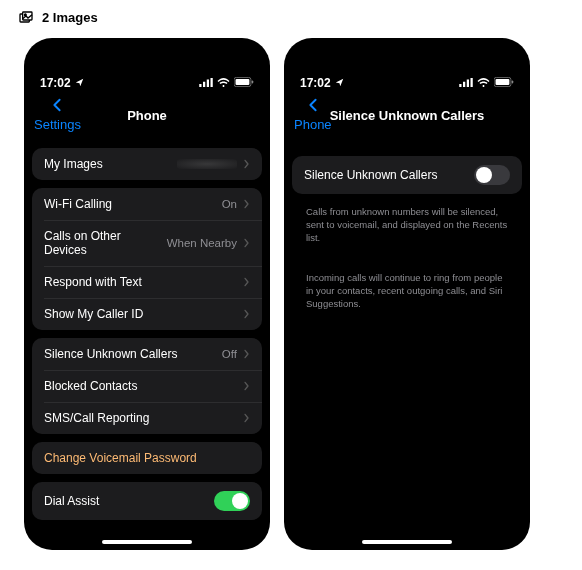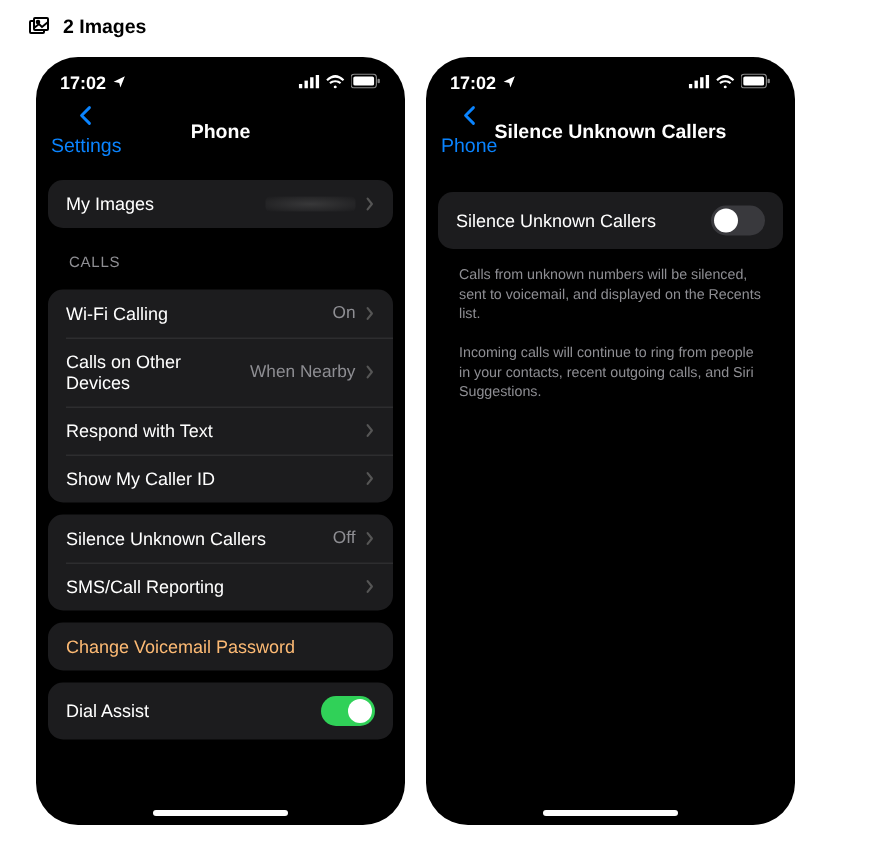--- a/index.html
+++ b/index.html
@@ -48,20 +48,21 @@
       display: flex;
       flex-direction: column;
     }
     .status-bar {
       display: flex;
       justify-content: space-between;
       align-items: center;
       padding: 10px 16px 2px 16px;
       font-size: 12px;
       font-weight: 600;
+      margin-top: 28px;
     }
     .status-left {
       display: flex;
       align-items: center;
       gap: 4px;
     }
     .status-right {
       display: flex;
       align-items: center;
       gap: 4px;
@@ -266,21 +267,20 @@
           <span class="cell-label">My Images</span>
           <span class="blurred-value"></span>
           <span class="chevron">
               <svg width="7" height="10" viewBox="0 0 8 14" fill="none" stroke="#555" stroke-width="2" stroke-linecap="round" stroke-linejoin="round">
                 <path d="M2 2 L6 7 L2 12"></path>
               </svg>
             </span>
         </div>
       </div>
 
-      <div class="section-header">CALLS</div>
 
       <div class="cell-group">
         <div class="cell">
           <span class="cell-label">Wi-Fi Calling</span>
           <span class="cell-value">On</span>
           <span class="chevron">
               <svg width="7" height="10" viewBox="0 0 8 14" fill="none" stroke="#555" stroke-width="2" stroke-linecap="round" stroke-linejoin="round">
                 <path d="M2 2 L6 7 L2 12"></path>
               </svg>
             </span>
@@ -309,20 +309,28 @@
                 <path d="M2 2 L6 7 L2 12"></path>
               </svg>
             </span>
         </div>
       </div>
 
       <div class="cell-group">
         <div class="cell">
           <span class="cell-label">Silence Unknown Callers</span>
           <span class="cell-value">Off</span>
+          <span class="chevron">
+              <svg width="7" height="10" viewBox="0 0 8 14" fill="none" stroke="#555" stroke-width="2" stroke-linecap="round" stroke-linejoin="round">
+                <path d="M2 2 L6 7 L2 12"></path>
+              </svg>
+            </span>
+        </div>
+        <div class="cell">
+          <span class="cell-label">Blocked Contacts</span>
           <span class="chevron">
               <svg width="7" height="10" viewBox="0 0 8 14" fill="none" stroke="#555" stroke-width="2" stroke-linecap="round" stroke-linejoin="round">
                 <path d="M2 2 L6 7 L2 12"></path>
               </svg>
             </span>
         </div>
         <div class="cell">
           <span class="cell-label">SMS/Call Reporting</span>
           <span class="chevron">
               <svg width="7" height="10" viewBox="0 0 8 14" fill="none" stroke="#555" stroke-width="2" stroke-linecap="round" stroke-linejoin="round">
@@ -401,19 +409,19 @@
     <div class="content">
       <div class="cell-group" style="margin-top:14px">
         <div class="cell">
           <span class="cell-label">Silence Unknown Callers</span>
           <span class="switch off">
               <span class="knob"></span>
             </span>
         </div>
       </div>
       <div class="section-footer">Calls from unknown numbers will be silenced, sent to voicemail, and displayed on the Recents list.</div>
-      <div class="section-footer" style="margin-top:6px">Incoming calls will continue to ring from people in your contacts, recent outgoing calls, and Siri Suggestions.</div>
+      <div class="section-footer" style="margin-top:20px">Incoming calls will continue to ring from people in your contacts, recent outgoing calls, and Siri Suggestions.</div>
     </div>
 
     <div class="home-indicator"></div>
   </div>
 
 </div>
 
 </body></html>

